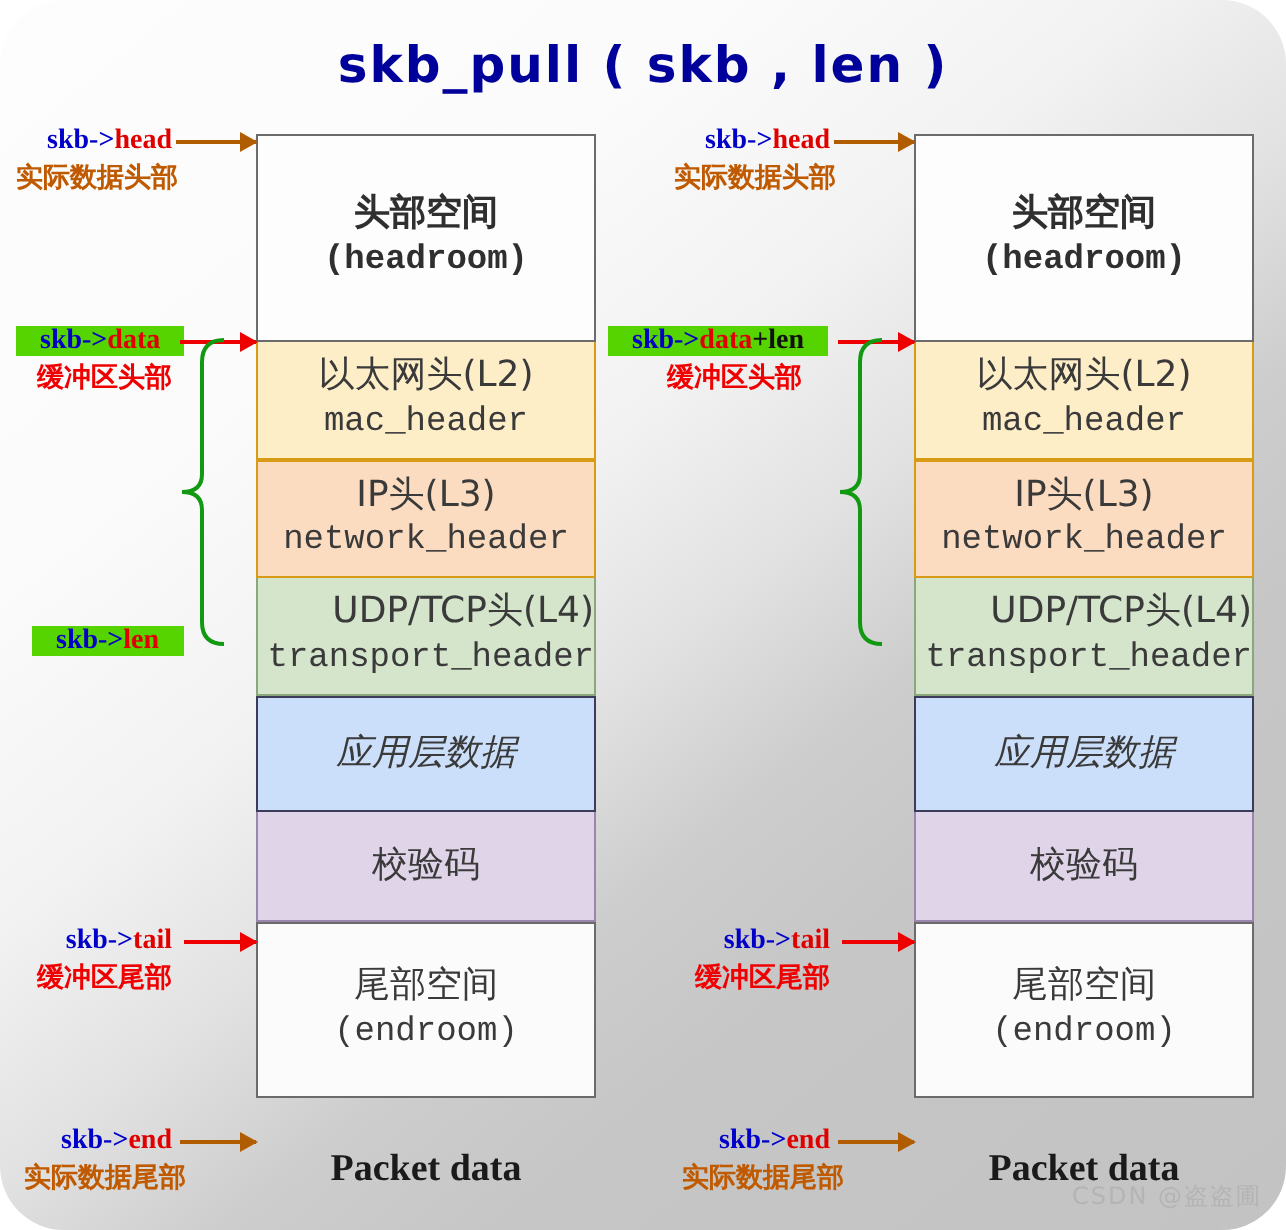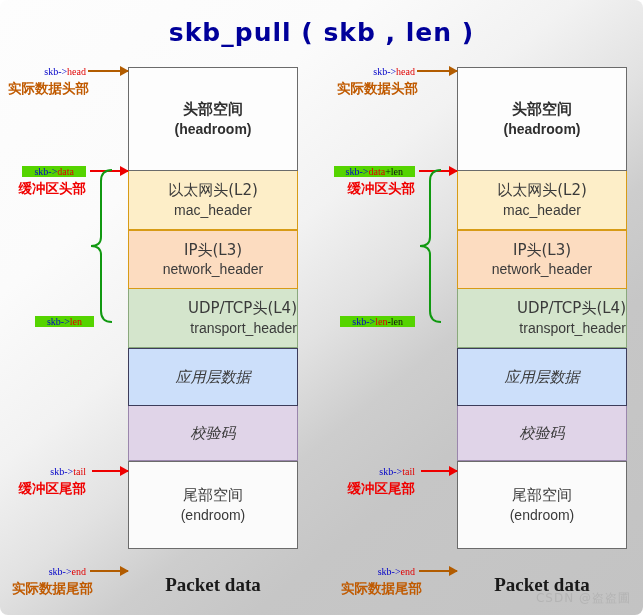--- a/index.html
+++ b/index.html
@@ -3,59 +3,59 @@
 <meta charset="utf-8">
 <style>
   html,body{margin:0;padding:0;}
   body{
     width:643px;height:615px;overflow:hidden;
     font-family:"Liberation Serif", serif;
     background:#ffffff;
   }
   #canvas{
     position:relative;width:643px;height:615px;
-    border-radius:8px;
+    border-radius:32px;
     background:linear-gradient(141deg,#fdfdfd 0%,#fbfbfb 26%,#f2f2f2 41%,#e2e2e2 52%,#cdcdcd 62%,#c6c6c6 72%,#c3c3c3 100%);
     overflow:hidden;
   }
   
   #title{
     position:absolute;left:0;top:18px;width:643px;text-align:center;
     font-family:"DejaVu Sans", sans-serif;
     font-weight:bold;font-size:25px;letter-spacing:1px;color:#00009a;
   }
   
   .stack{position:absolute;width:170px;}
   #stack-left{left:128px;top:67px;}
   #stack-right{left:457px;top:67px;}
   .seg{
     box-sizing:border-box;
     width:170px;
     display:flex;flex-direction:column;align-items:center;justify-content:center;
     font-size:13.5px;color:#3a3a3a;line-height:1.35;text-align:center;
   }
-  .seg .cn{font-family:"DejaVu Sans", sans-serif;font-size:15px;}
-  .seg .en{font-family:Liberation Sans, sans-serif;font-size:14px;}
+  .seg .cn{font-family:"DejaVu Sans", sans-serif;font-size:18px;}
+  .seg .en{font-family:Liberation Mono, monospace;font-size:17px;}
   .seg-headroom{height:104px;background:#fdfdfd;border:1px solid #6b6b6b;}
   .seg-headroom .cn{font-weight:bold;color:#2f2f2f;}
   .seg-headroom .en{font-weight:bold;color:#2f2f2f;}
   .seg-mac{height:59px;background:#fdeec8;border:1px solid #d79b16;border-top:none;justify-content:center;}
   .seg-net{height:59px;background:#fcdcc0;border:1px solid #d79b16;}
   .seg-trans{height:59px;background:#d4e5cc;border:1px solid #8aa87c;border-top:none;align-items:flex-end;}
   .seg-app{height:58px;background:#ccdffa;border:1px solid #3c3c5a;font-style:italic;}
-  .seg-crc{height:55px;background:#e0d4e8;border:1px solid #9a86ac;border-top:none;font-style:italic;}
+  .seg-crc{height:55px;background:#e0d4e8;border:1px solid #9a86ac;border-top:none;}
   .seg-endroom{height:88px;background:#fbfbfb;border:1px solid #6b6b6b;justify-content:center;}
   .packet-caption{
     width:170px;text-align:center;margin-top:25px;
     font-family:"Liberation Serif", serif;font-weight:bold;font-size:19px;color:#1a1a1a;
   }
   
   .ptr{position:absolute;text-align:right;white-space:nowrap;}
   .ptr .code{
-    font-family:"Liberation Serif", serif;font-weight:normal;font-size:10px;
+    font-family:"Liberation Serif", serif;font-weight:bold;font-size:14px;
     letter-spacing:0px;
   }
   .ptr .code .b{color:#0000c8;}
   .ptr .code .r{color:#e00000;}
   .ptr .code .k{color:#111111;}
   .ptr .code.hl{background:#55d400;padding:0 12px;}
   .ptr .cn{
     display:block;font-family:"DejaVu Sans", sans-serif;font-size:13.5px;font-weight:bold;
     margin-top:1px;
   }
@@ -158,21 +158,21 @@
 
   <div class="ptr" style="left:8px;top:161px;width:78px;">
     <span class="code hl"><span class="b">skb-&gt;</span><span class="r">data</span><span class="k"></span></span>
     <span class="cn cn-red">缓冲区头部</span>
   </div>
   <div class="arrow red" style="left:90px;top:170px;width:38px;">
       <span class="shaft"></span>
       <span class="head"></span>
     </div>
 
-  <div class="ptr" style="left:30px;top:311px;width:64px;">
+  <div class="ptr" style="left:16px;top:311px;width:64px;">
     <span class="code hl"><span class="b">skb-&gt;</span><span class="r">len</span><span class="k"></span></span>
   </div>
 
   <div class="ptr" style="left:12px;top:461px;width:74px;">
     <span class="code"><span class="b">skb-&gt;</span><span class="r">tail</span><span class="k"></span></span>
     <span class="cn cn-red">缓冲区尾部</span>
   </div>
   <div class="arrow red" style="left:92px;top:470px;width:36px;">
       <span class="shaft"></span>
       <span class="head"></span>
@@ -195,32 +195,29 @@
 
   <div class="ptr" style="left:337px;top:61px;width:78px;">
     <span class="code"><span class="b">skb-&gt;</span><span class="r">head</span><span class="k"></span></span>
     <span class="cn cn-orange">实际数据头部</span>
   </div>
   <div class="arrow orange" style="left:417px;top:70px;width:40px;">
       <span class="shaft"></span>
       <span class="head"></span>
     </div>
 
-  <div class="ptr" style="left:318px;top:161px;width:97px;">
+  <div class="ptr" style="left:304px;top:161px;width:97px;">
     <span class="code hl"><span class="b">skb-&gt;</span><span class="r">data</span><span class="k">+len</span></span>
     <span class="cn cn-red">缓冲区头部</span>
   </div>
   <div class="arrow red" style="left:419px;top:170px;width:38px;">
       <span class="shaft"></span>
       <span class="head"></span>
     </div>
 
-  <div class="ptr" style="left:322px;top:311px;width:93px;">
-    <span class="code hl"><span class="b">skb-&gt;</span><span class="r">len</span><span class="k">-len</span></span>
-  </div>
 
   <div class="ptr" style="left:341px;top:461px;width:74px;">
     <span class="code"><span class="b">skb-&gt;</span><span class="r">tail</span><span class="k"></span></span>
     <span class="cn cn-red">缓冲区尾部</span>
   </div>
   <div class="arrow red" style="left:421px;top:470px;width:36px;">
       <span class="shaft"></span>
       <span class="head"></span>
     </div>
 

